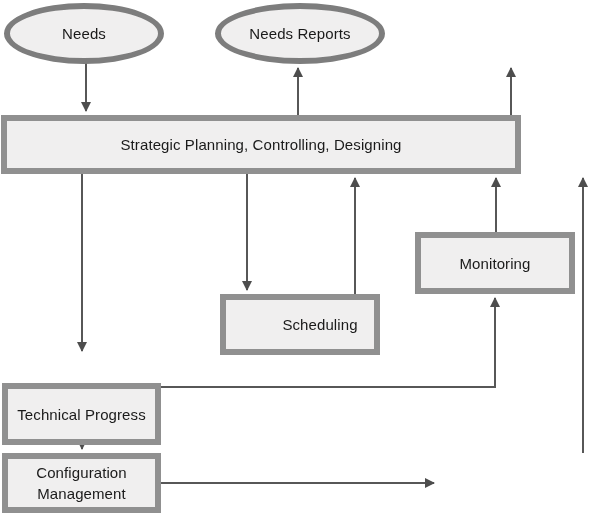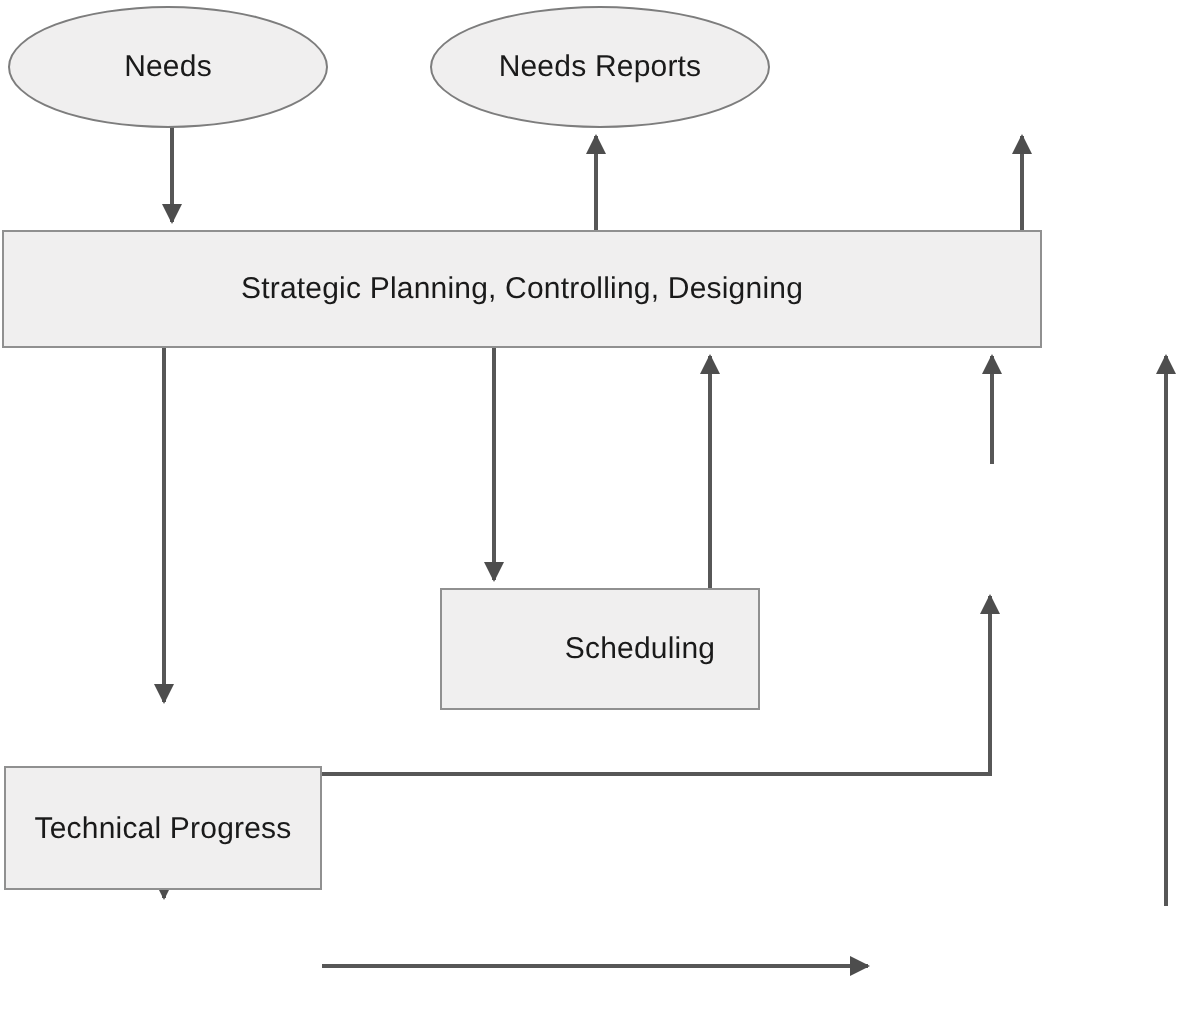--- a/index.html
+++ b/index.html
@@ -14,21 +14,21 @@
     width: 600px; height: 517px;
   }
   #edges-layer {
     position: absolute; left: 0; top: 0;
     width: 600px; height: 517px;
   }
   .node {
     position: absolute;
     box-sizing: border-box;
     background: #f0efef;
-    border: 1px solid #be185d;
+    border: 6px solid #be185d;
     display: flex;
     align-items: center;
     justify-content: center;
     text-align: center;
     font-size: 15px;
     line-height: 21px;
     color: #1a1a1a;
     letter-spacing: 0.1px;
   }
   .node.ellipse {
@@ -85,20 +85,26 @@
 
 
   <div id="node-strategic" class="node rect">
     <span class="lbl">Strategic Planning, Controlling, Designing</span>
   </div>
 
   <div id="node-scheduling" class="node rect">
     <span class="lbl">Scheduling</span>
   </div>
 
+  <div id="node-monitoring" class="node rect">
+    <span class="lbl">Monitoring</span>
+  </div>
 
   <div id="node-technical" class="node rect">
     <span class="lbl">Technical Progress</span>
   </div>
 
+  <div id="node-configuration" class="node rect">
+    <span class="lbl">Configuration Management</span>
+  </div>
 
 
 </div>
 
 </body></html>

